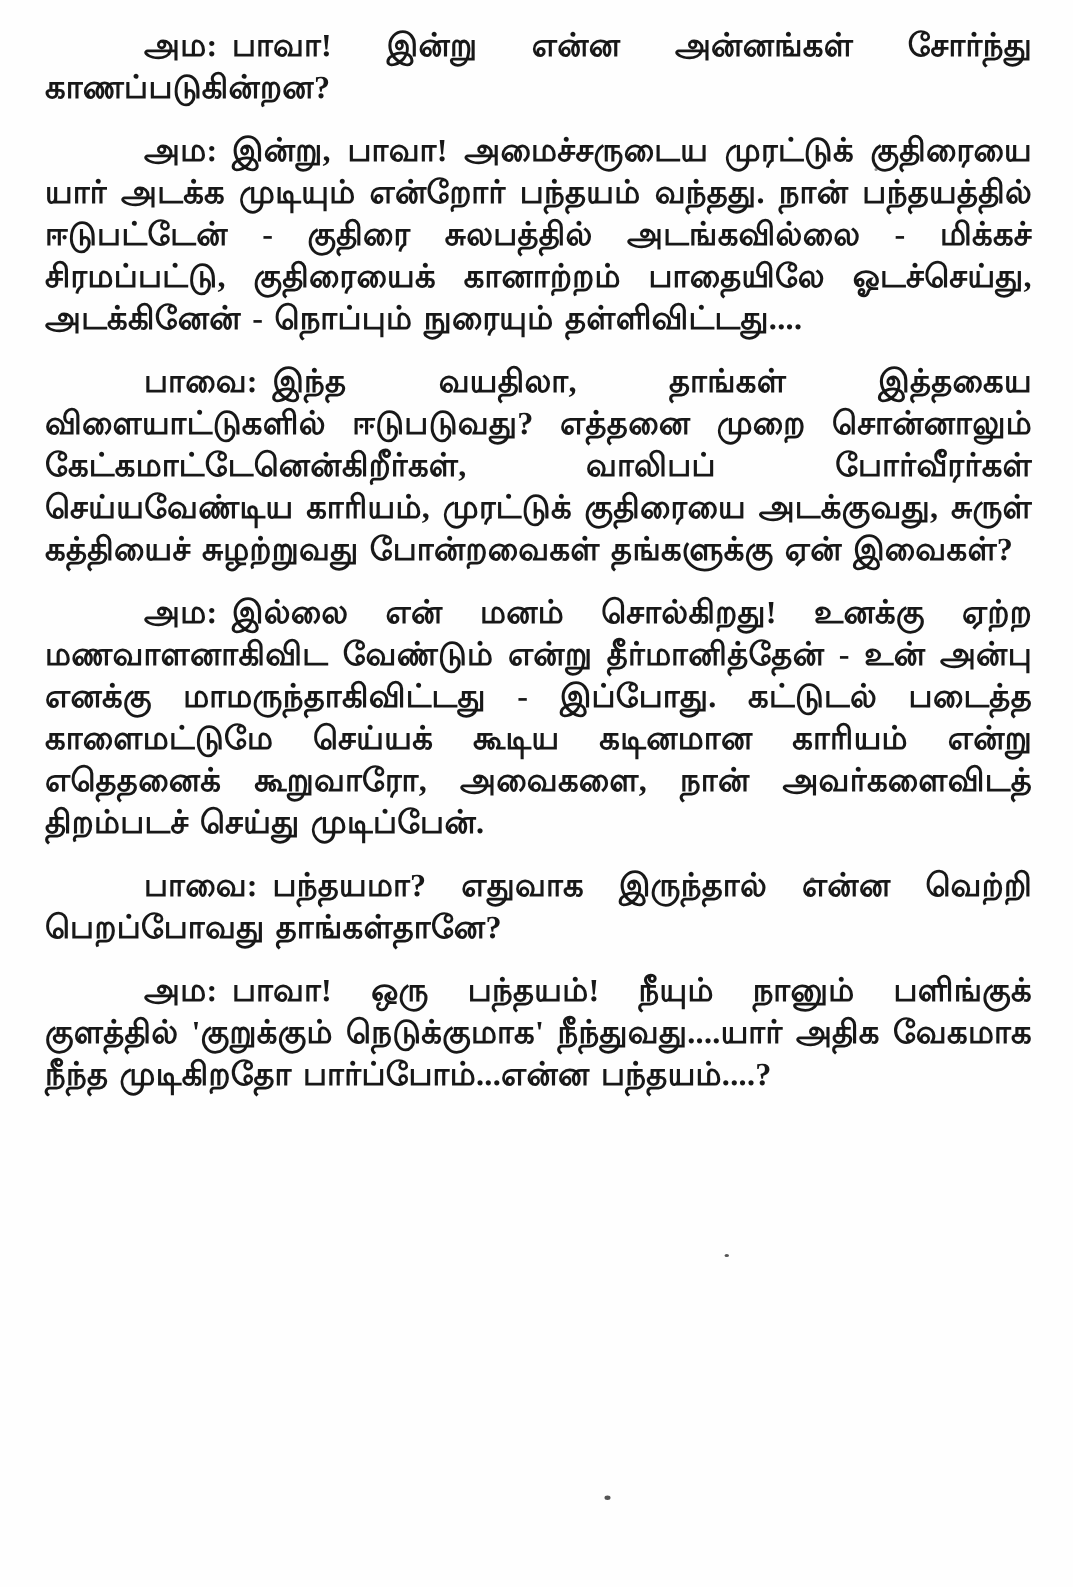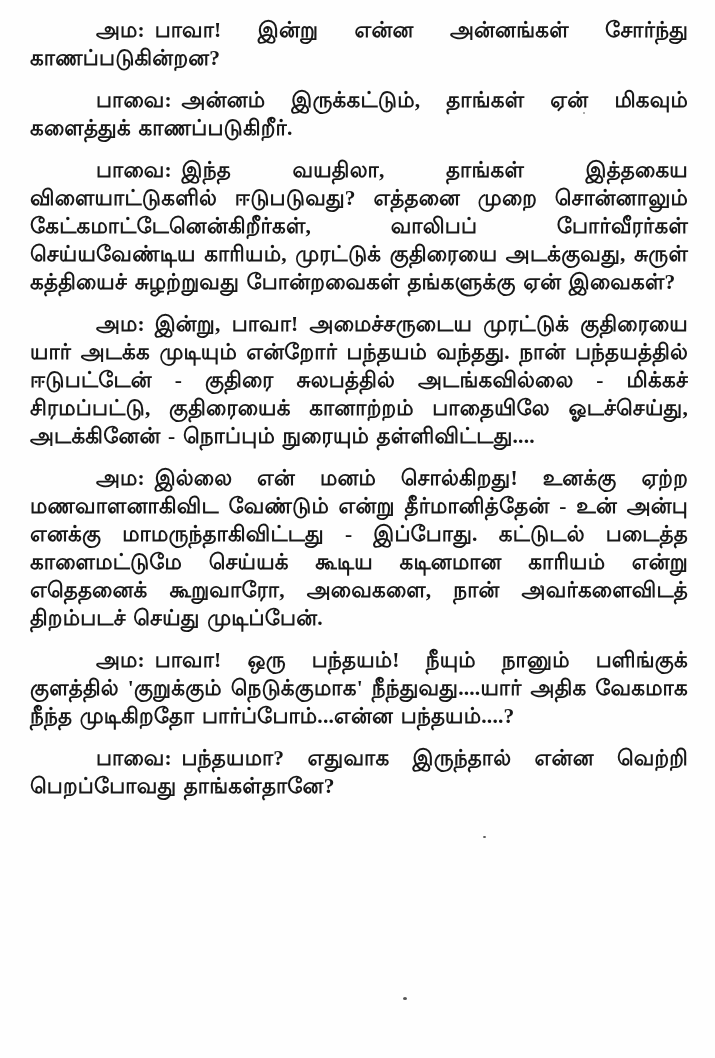--- a/index.html
+++ b/index.html
@@ -47,34 +47,33 @@
   .s3 { left: 403px; top: 997px; width: 4px; height: 3px; }
   .s4 { left: 583px; top: 112px; width: 2px; height: 2px; opacity: 0.5; }
 </style>
 </head>
 <body>
 
 <div class="page">
 
   <p class="para"><span class="speaker">அம:</span><span>பாவா! இன்று என்ன அன்னங்கள் சோர்ந்து காணப்படுகின்றன?</span></p>
 
-  <p class="para"><span class="speaker">பாவை:</span><span>அன்னம் இருக்கட்டும், தாங்கள் ஏன் மிகவும் களைத்துக் காணப்படுகிறீர்.</span></p>
+
+  <p class="para"><span class="speaker">அம:</span><span>இன்று, பாவா! அமைச்சருடைய முரட்டுக் குதிரையை யார் அடக்க முடியும் என்றோர் பந்தயம் வந்தது. நான் பந்தயத்தில் ஈடுபட்டேன் - குதிரை சுலபத்தில் அடங்கவில்லை - மிக்கச் சிரமப்பட்டு, குதிரையைக் கானாற்றம் பாதையிலே ஓடச்செய்து, அடக்கினேன் - நொப்பும் நுரையும் தள்ளிவிட்டது....</span></p>
 
   <p class="para"><span class="speaker">பாவை:</span><span>இந்த வயதிலா, தாங்கள் இத்தகைய விளையாட்டுகளில் ஈடுபடுவது? எத்தனை முறை சொன்னாலும் கேட்கமாட்டேனென்கிறீர்கள், வாலிபப் போர்வீரர்கள் செய்யவேண்டிய காரியம், முரட்டுக் குதிரையை அடக்குவது, சுருள் கத்தியைச் சுழற்றுவது போன்றவைகள் தங்களுக்கு ஏன் இவைகள்?</span></p>
-
-  <p class="para"><span class="speaker">அம:</span><span>இன்று, பாவா! அமைச்சருடைய முரட்டுக் குதிரையை யார் அடக்க முடியும் என்றோர் பந்தயம் வந்தது. நான் பந்தயத்தில் ஈடுபட்டேன் - குதிரை சுலபத்தில் அடங்கவில்லை - மிக்கச் சிரமப்பட்டு, குதிரையைக் கானாற்றம் பாதையிலே ஓடச்செய்து, அடக்கினேன் - நொப்பும் நுரையும் தள்ளிவிட்டது....</span></p>
 
 
 
   <p class="para"><span class="speaker">அம:</span><span>இல்லை என் மனம் சொல்கிறது! உனக்கு ஏற்ற மணவாளனாகிவிட வேண்டும் என்று தீர்மானித்தேன் - உன் அன்பு எனக்கு மாமருந்தாகிவிட்டது - இப்போது. கட்டுடல் படைத்த காளைமட்டுமே செய்யக் கூடிய கடினமான காரியம் என்று எதெதனைக் கூறுவாரோ, அவைகளை, நான் அவர்களைவிடத் திறம்படச் செய்து முடிப்பேன்.</span></p>
 
 
+  <p class="para"><span class="speaker">பாவை:</span><span>பந்தயமா? எதுவாக இருந்தால் என்ன வெற்றி பெறப்போவது தாங்கள்தானே?</span></p>
+
   <p class="para"><span class="speaker">அம:</span><span>பாவா! ஒரு பந்தயம்! நீயும் நானும் பளிங்குக் குளத்தில் 'குறுக்கும் நெடுக்குமாக' நீந்துவது....யார் அதிக வேகமாக நீந்த முடிகிறதோ பார்ப்போம்...என்ன பந்தயம்....?</span></p>
-
-  <p class="para"><span class="speaker">பாவை:</span><span>பந்தயமா? எதுவாக இருந்தால் என்ன வெற்றி பெறப்போவது தாங்கள்தானே?</span></p>
 
 
   <div class="speck s1"></div>
   <div class="speck s2"></div>
   <div class="speck s3"></div>
   <div class="speck s4"></div>
 
 </div>
 
 </body></html>

